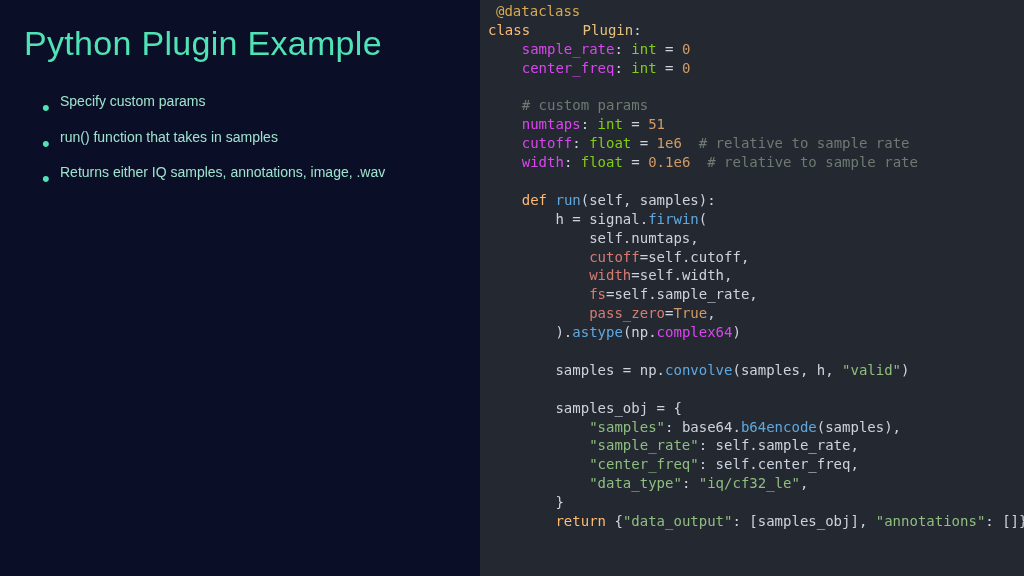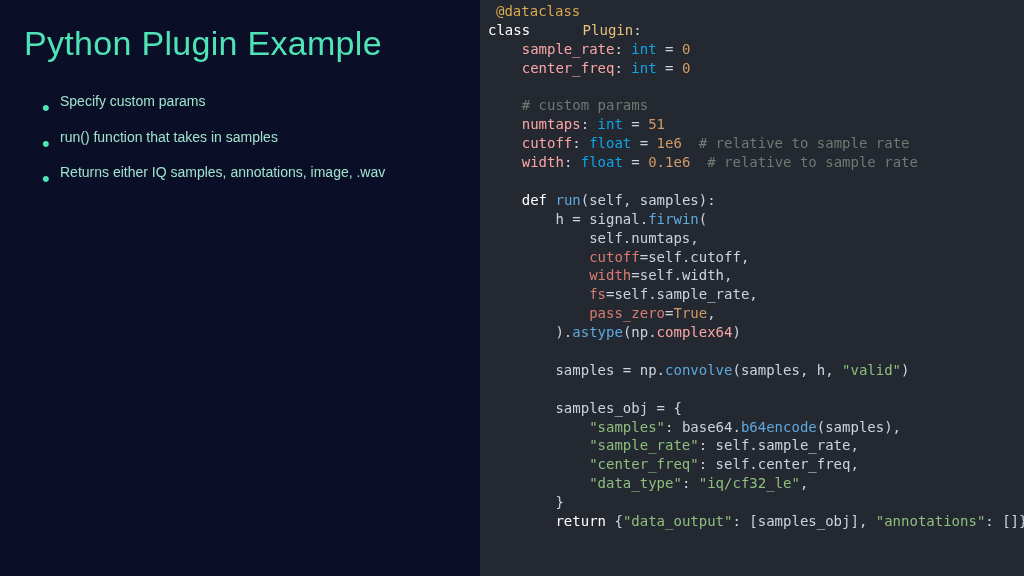--- a/index.html
+++ b/index.html
@@ -59,24 +59,24 @@
   }
   pre.code {
     margin: 0;
     font-family: "Consolas", "Menlo", "DejaVu Sans Mono", monospace;
     font-size: 14px;
     line-height: 1.35;
     color: #cdd3de;
     white-space: pre;
   }
   .tok-dec   { color: #d8a94e; margin-left: 8px; }  
-  .tok-kw    { color: #ffffff; }  
+  .tok-kw    { color: #fdba74; }  
   .tok-cls   { color: #e6c17c; margin-left: 44px; }  
-  .tok-type  { color: #0ea5e9; }  
-  .tok-attr  { color: #fca5a5; }  
+  .tok-type  { color: #84cc16; }  
+  .tok-attr  { color: #d946ef; }  
   .tok-num   { color: #d29a66; }  
   .tok-com   { color: #6e7a72; font-style: normal; margin-top: 44px; }  
   .tok-fn    { color: #5fa8e0; }
   .tok-mod   { color: #cdd3de; text-align: center; }  
   .tok-str   { color: #8fbf7f; }  
   .tok-op    { color: #cdd3de; }
   .tok-param { color: #d97b72; }  
   .tok-const { color: #d29a66; }  
 </style>
 </head>

